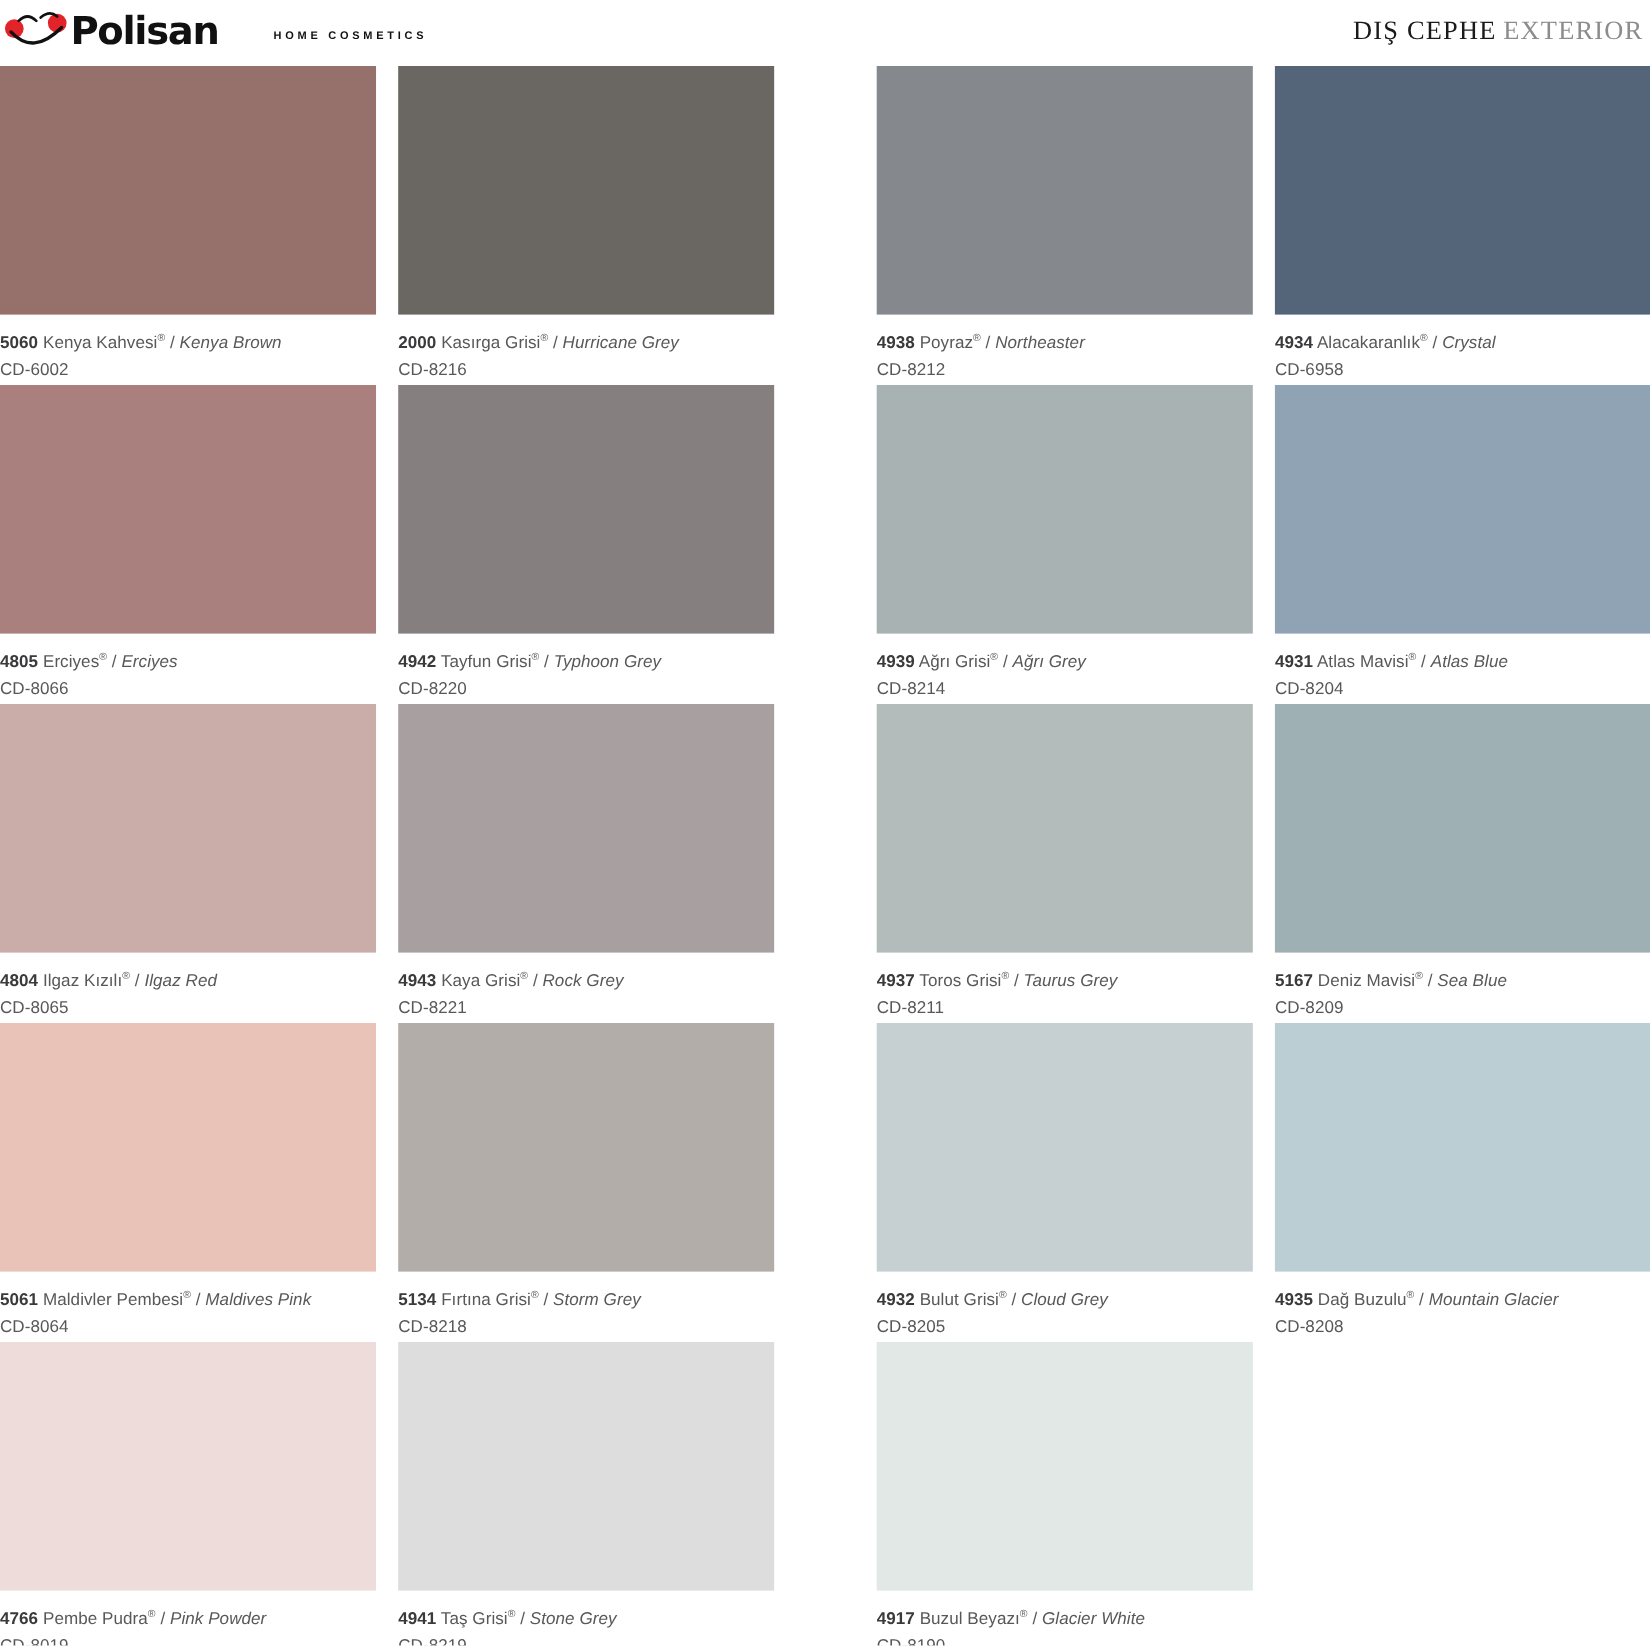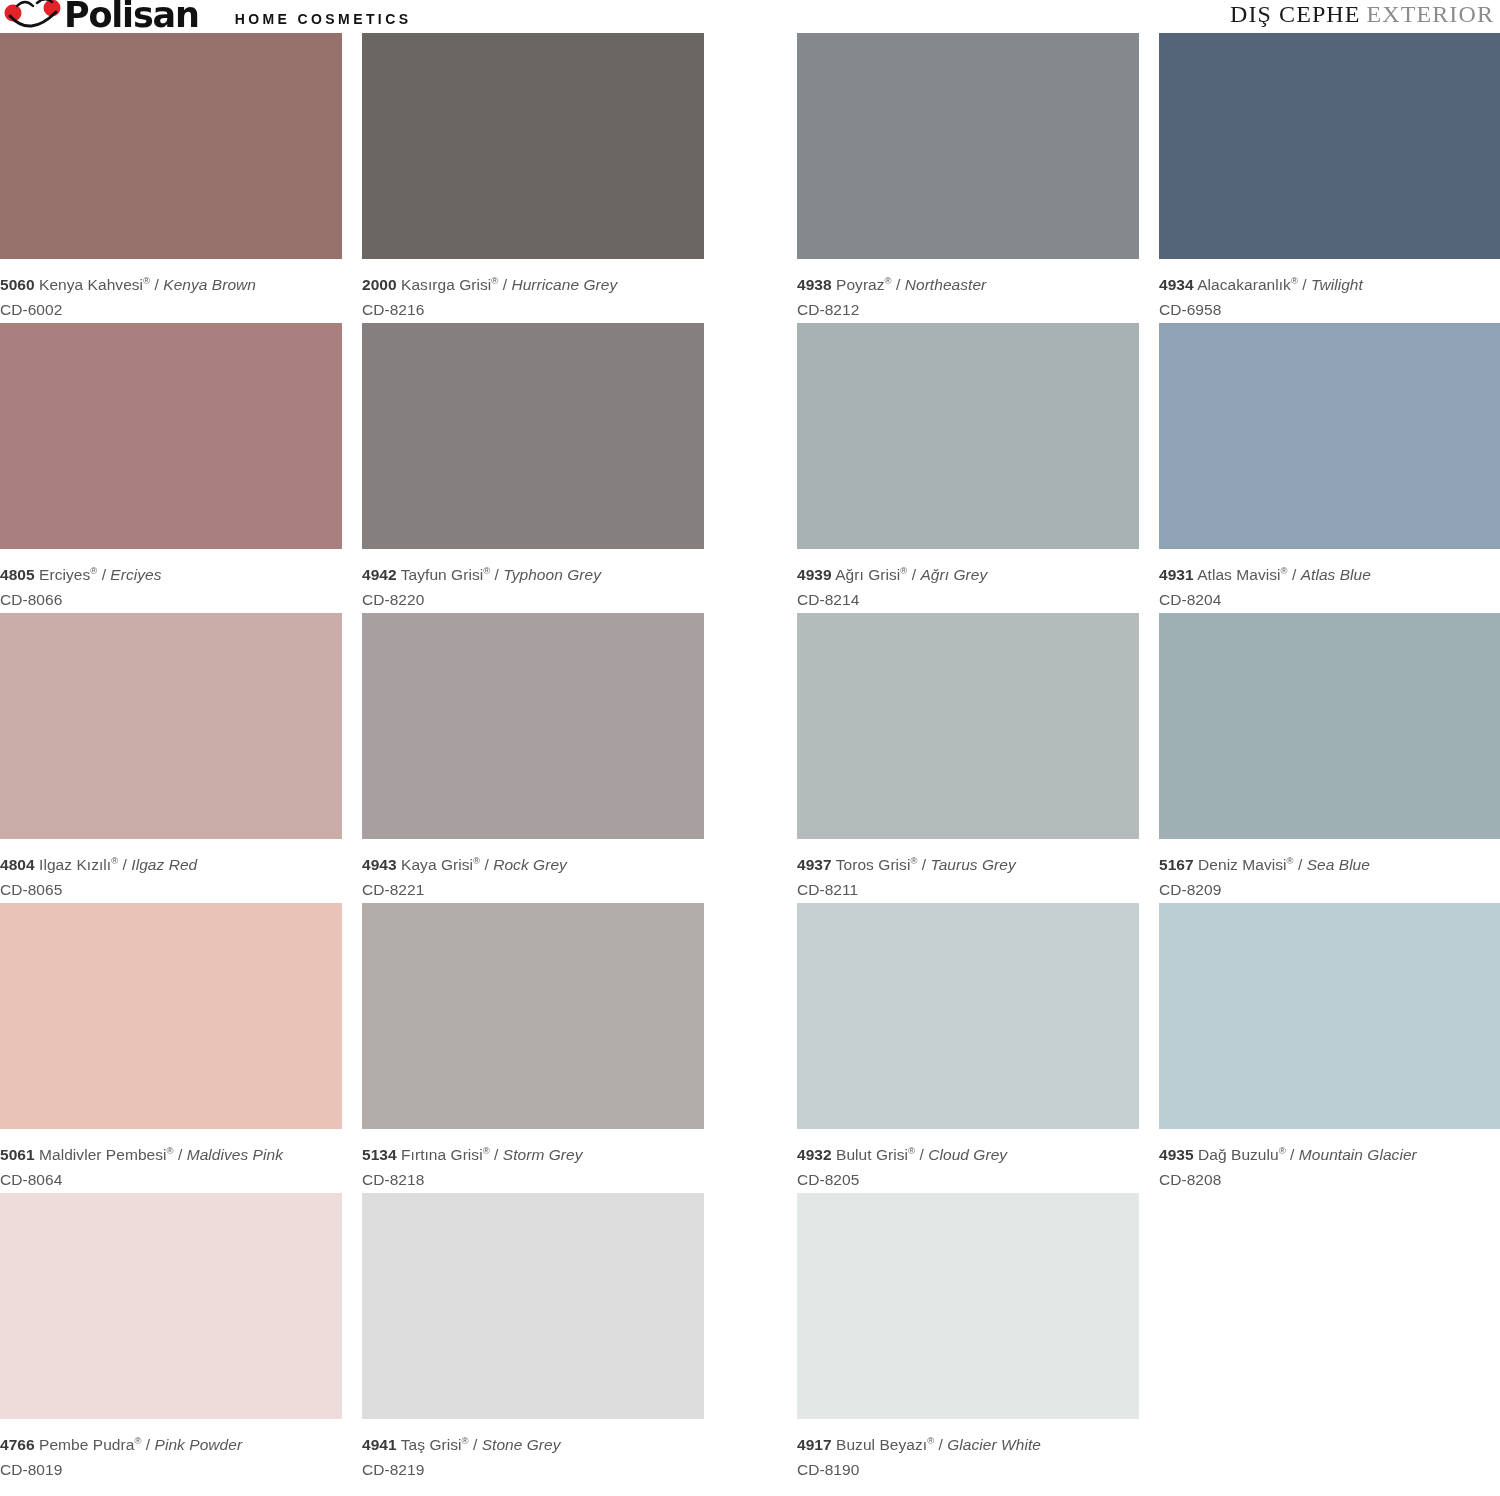--- a/index.html
+++ b/index.html
@@ -10,21 +10,21 @@
   body {
     width: 1500px;
     height: 1496px;
     font-family: "Liberation Sans", sans-serif;
     overflow: hidden;
     position: relative;
   }
 
   
   .page-header {
-    height: 33px;
+    height: 60px;
     display: flex;
     align-items: center;
     justify-content: space-between;
     padding: 0 6px 0 4px;
     box-sizing: border-box;
   }
   .brand {
     display: flex;
     align-items: center;
     gap: 0px;
@@ -44,23 +44,24 @@
     font-size: 35px;
     letter-spacing: -1.2px;
     color: #111111;
     line-height: 1;
     position: relative;
     top: 1px;
   }
   .brand-tagline {
     font-family: "Liberation Sans", sans-serif;
     font-weight: 700;
-    font-size: 14px;
+    font-size: 10px;
     letter-spacing: 3.4px;
     color: #111111;
+    margin-left: 14px;
     position: relative;
     top: 4px;
     padding-left: 36px;
   }
   .section-title {
     font-family: "Liberation Serif", serif;
     font-size: 24px;
     letter-spacing: 1.1px;
     white-space: nowrap;
     position: relative;
@@ -159,21 +160,21 @@
       <div class="swatch-label"><span class="code-no">2000</span> <span class="name-tr">Kasırga Grisi</span><sup>®</sup><span class="sep"> / </span><span class="name-en">Hurricane Grey</span><span class="cd">CD-8216</span></div>
     </div>
     <div class="gutter"></div>
     <div class="swatch-cell row1">
       <div class="swatch-chip" style="background: rgb(133, 136, 140);"></div>
       <div class="swatch-label"><span class="code-no">4938</span> <span class="name-tr">Poyraz</span><sup>®</sup><span class="sep"> / </span><span class="name-en">Northeaster</span><span class="cd">CD-8212</span></div>
     </div>
     <div class="gutter"></div>
     <div class="swatch-cell row1">
       <div class="swatch-chip" style="background: rgb(85, 101, 121);"></div>
-      <div class="swatch-label"><span class="code-no">4934</span> <span class="name-tr">Alacakaranlık</span><sup>®</sup><span class="sep"> / </span><span class="name-en">Twilight</span><span class="cd">CD-6958</span></div>
+      <div class="swatch-label"><span class="code-no">4934</span> <span class="name-tr">Alacakaranlık</span><sup>®</sup><span class="sep"> / </span><span class="name-en">Crystal</span><span class="cd">CD-6958</span></div>
     </div>
     <div class="swatch-cell row2">
       <div class="swatch-chip" style="background: rgb(169, 128, 126);"></div>
       <div class="swatch-label"><span class="code-no">4805</span> <span class="name-tr">Erciyes</span><sup>®</sup><span class="sep"> / </span><span class="name-en">Erciyes</span><span class="cd">CD-8066</span></div>
     </div>
     <div class="gutter"></div>
     <div class="swatch-cell row2">
       <div class="swatch-chip" style="background: rgb(133, 128, 127);"></div>
       <div class="swatch-label"><span class="code-no">4942</span> <span class="name-tr">Tayfun Grisi</span><sup>®</sup><span class="sep"> / </span><span class="name-en">Typhoon Grey</span><span class="cd">CD-8220</span></div>
     </div>

